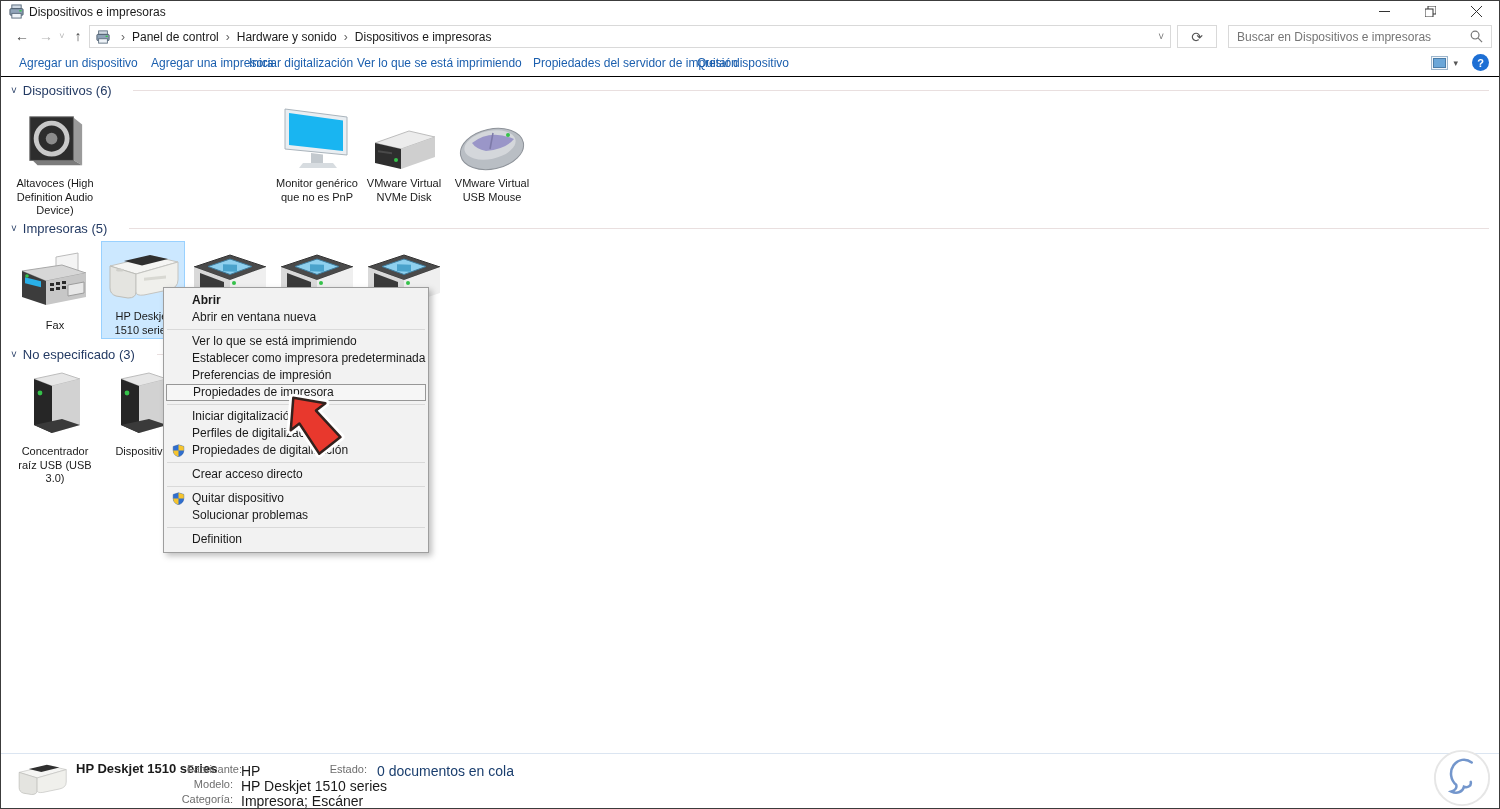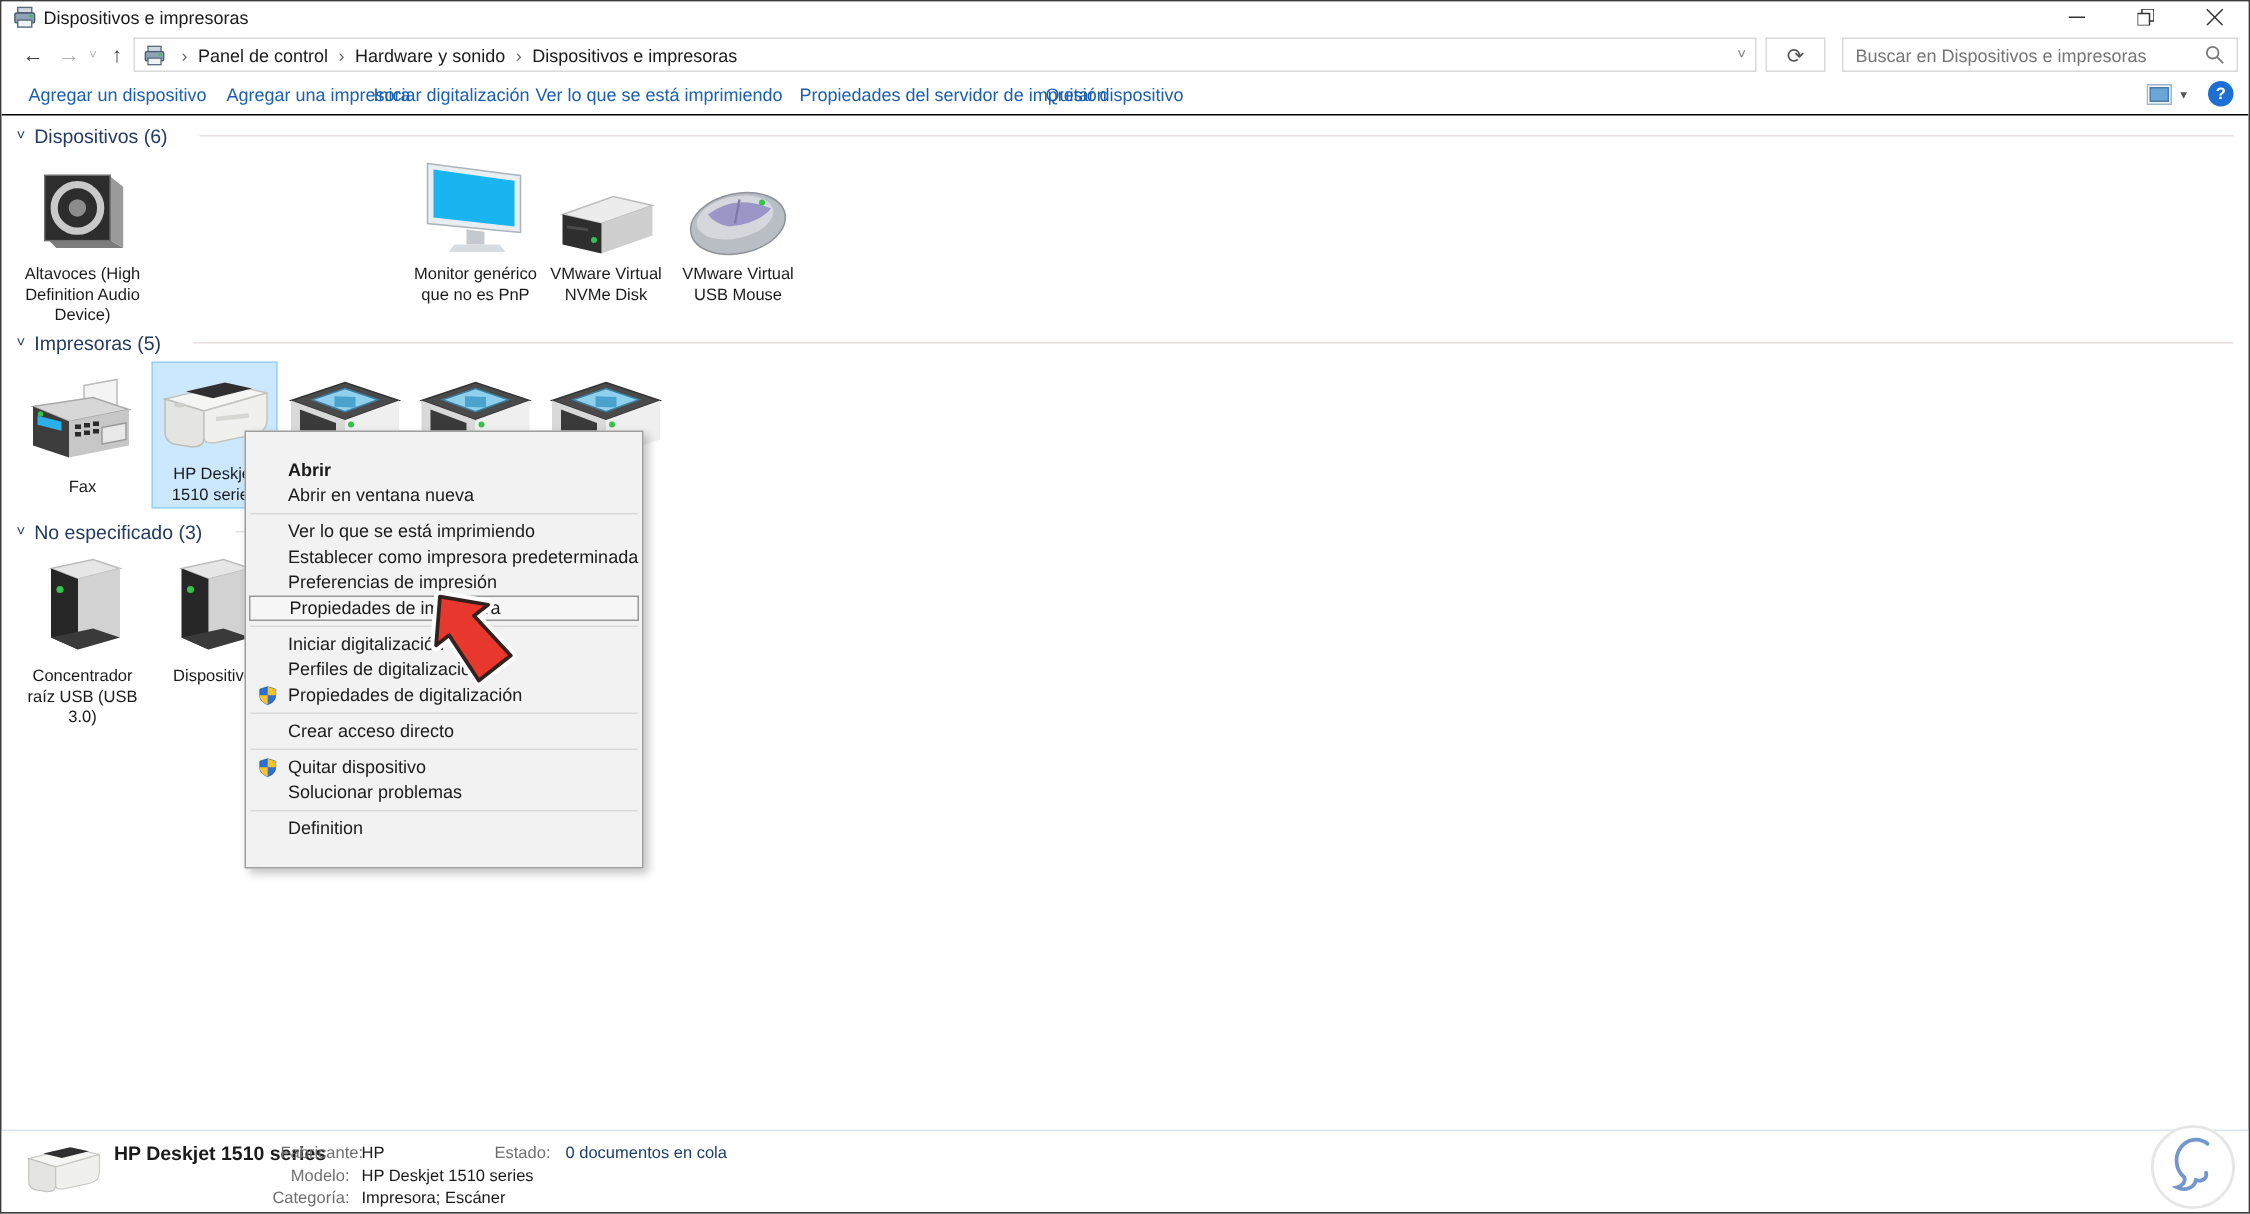--- a/index.html
+++ b/index.html
@@ -35,35 +35,35 @@
   .sec-head { position:absolute; left:10px; font-size:13px; color:#233a63; display:flex; align-items:center; white-space:nowrap; }
   .sec-head .chev { font-size:10px; margin-right:6px; color:#233a63; }
   .sec-rule { position:absolute; height:1px; background:#e9dfdf; right:10px; }
   .tile { position:absolute; width:88px; text-align:center; }
   .ticonbox { height:74px; display:flex; align-items:flex-end; justify-content:center; }
   .tlabel { font-size:11px; line-height:13.5px; margin-top:4px; color:#1a1a1a; }
   .tlabel.bw { word-break:break-all; }
   #tile-hp { position:absolute; left:100px; top:240px; width:84px; height:98px; background:#cce8ff; border:1px solid #99d1ff; text-align:center; }
   #tile-hp .ticonbox { height:64px; padding-top:4px; }
   
-  #cmenu { position:absolute; left:162px; top:286px; width:266px; background:#f2f2f2; border:1px solid #9e9e9e; box-shadow:3px 3px 6px rgba(0,0,0,.25); padding:17px 2px; z-index:20; }
+  #cmenu { position:absolute; left:162px; top:286px; width:266px; background:#f2f2f2; border:1px solid #9e9e9e; box-shadow:3px 3px 6px rgba(0,0,0,.25); padding:4px 2px; z-index:20; }
   .mi { position:relative; height:17px; line-height:17px; padding-left:26px; font-size:12px; color:#1a1a1a; white-space:nowrap; }
   .mi.bold { font-weight:bold; }
   .mi.hover { background:#f6f6f6; border:1px solid #979797; line-height:15px; }
   .mi .shield { position:absolute; left:6px; top:2px; }
   .msep { height:1px; background:#d9d9d9; margin:3px 1px; }
   
   #red-arrow { position:absolute; left:274px; top:386px; z-index:30; }
   
   #detailsline { position:absolute; left:0; top:752px; width:100%; height:1px; background:#dbe5f1; }
   #details { position:absolute; left:0; top:753px; width:100%; height:55px; background:#fff; }
   #d-thumb { position:absolute; left:14px; top:5px; }
   #d-name { position:absolute; left:75px; top:7px; font-size:13px; font-weight:bold; }
   .d-label { position:absolute; width:100px; text-align:right; font-size:11px; color:#6e6e6e; }
-  .d-value { position:absolute; font-size:11px; color:#1a1a1a; }
+  .d-value { position:absolute; font-size:14px; color:#1a1a1a; }
   #watermark { position:absolute; right:6px; bottom:1px; }
   svg { display:block; }
 </style>
 </head>
 <body>
 
 <div id="win">
 
   <div id="titlebar">
     <span class="ticon">

